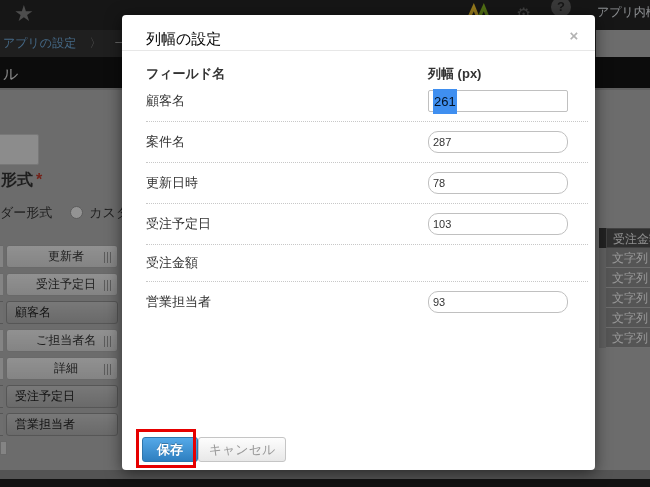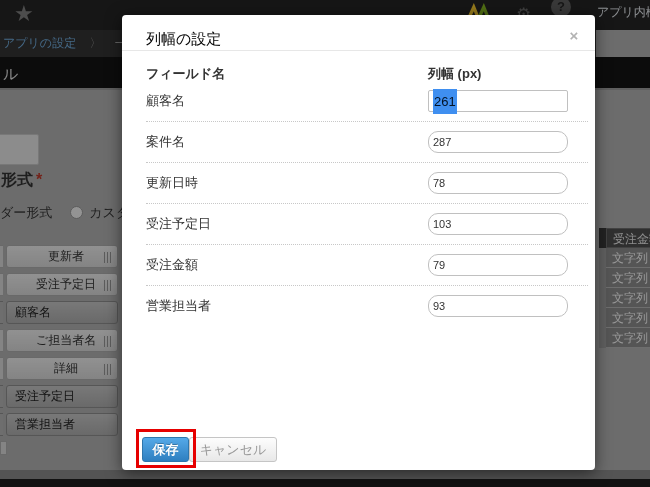--- a/index.html
+++ b/index.html
@@ -82,21 +82,21 @@
   .field-row:last-child { border-bottom:none; }
   .field-row .lbl { width:282px; font-size:13px; color:#333; }
   .width-input { width:140px; height:22px; border:1px solid #c0c0c0; border-radius:10px; font-size:11px;
                  color:#333; padding:0 4px; font-family:"Liberation Sans","DejaVu Sans",sans-serif; }
   .fake-input { width:140px; height:22px; border:1px solid #c0c0c0; border-radius:2px; font-size:13px;
                 display:flex; align-items:center; padding:0 4px; background:#fff; }
   .fake-input .sel { background:#3f8ff0; color:#031326; padding:5px 1px; }
   .btn-row { position:absolute; left:20px; top:422px; display:flex; }
   .btn { height:25px; border-radius:3px; font-size:13px; text-align:center; cursor:default;
          display:flex; align-items:center; justify-content:center; }
-  .btn-save { width:47px; background:linear-gradient(#55a9e8,#2e7fc0); border:1px solid #2e76ac;
+  .btn-save { width:56px; background:linear-gradient(#55a9e8,#2e7fc0); border:1px solid #2e76ac;
               color:#fff; font-weight:bold; text-shadow:0 -1px 0 rgba(0,0,0,0.25);font-family:Liberation Serif, serif; }
   .btn-cancel { width:88px; background:linear-gradient(#fdfdfd,#e8e8e8);
                 border:1px solid #c5c5c5; color:#999; }
   .red-annotation { position:absolute; left:14px; top:414px; width:60px; height:39px;
                     border:3px solid #e60000; z-index:5; }
 </style>
 </head>
 <body>
 
 <div id="stage">
@@ -229,21 +229,20 @@
         <div class="field-row">
           <span class="lbl">更新日時</span>
           <input class="width-input" value="78" style="">
         </div>
         <div class="field-row">
           <span class="lbl">受注予定日</span>
           <input class="width-input" value="103" style="">
         </div>
         <div class="field-row">
           <span class="lbl">受注金額</span>
-          <input class="width-input" value="79" style="">
         </div>
         <div class="field-row">
           <span class="lbl">営業担当者</span>
           <input class="width-input" value="93" style="">
         </div>
       </div>
     </div>
 
     <div class="btn-row">
       <div class="btn btn-save">保存</div>

